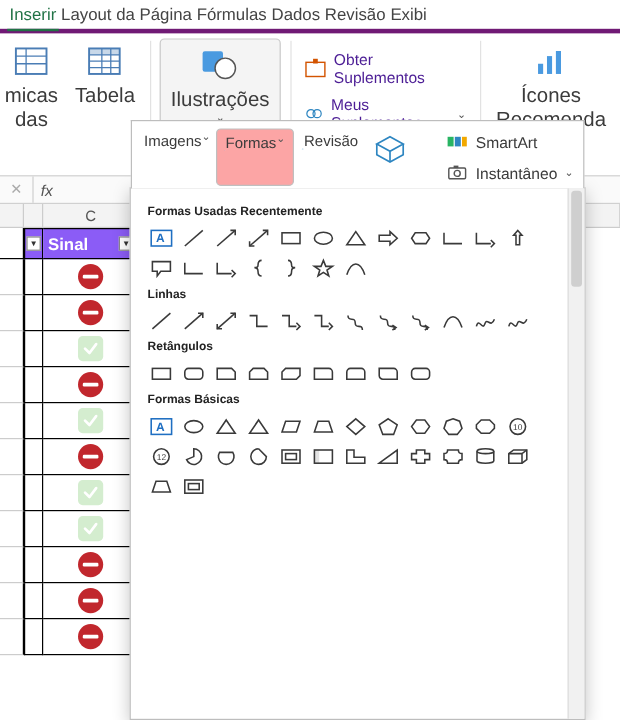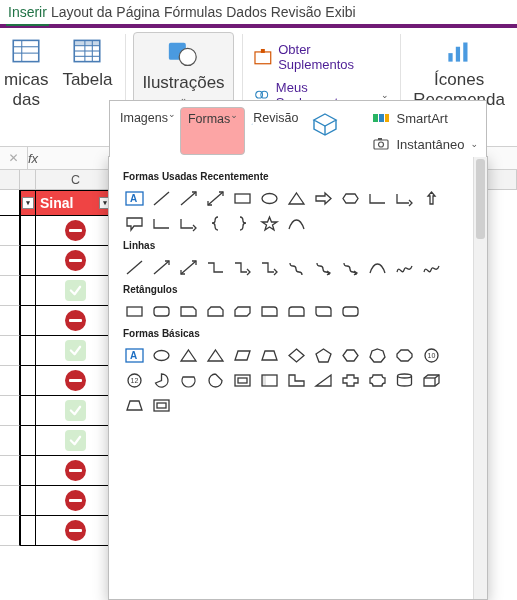--- a/index.html
+++ b/index.html
@@ -19,32 +19,32 @@
   .rib-btn .caret { font-size:9px; color:#555; margin-top:0;}
   .rib-caption { font-size:12px; color:#666; margin-top:auto; padding-bottom:2px;}
   .ilustr { border:1px solid #c9c9c9; background:#f4f4f4; border-radius:4px; padding:4px 8px 2px; }
 
   .small-row { display:flex; align-items:center; gap:6px; padding:2px 4px; border-radius:3px; }
   .small-ico { width:18px; height:18px; display:flex; align-items:center; justify-content:center;}
   .small-lbl { font-size:13px; color:#4c1d95;}
 
   .formula-bar { display:flex; align-items:center; height:24px; border-top:1px solid #d0d0d0; border-bottom:1px solid #d0d0d0; background:#fafafa;}
   .fb-cell { width:28px; text-align:center; border-right:1px solid #d0d0d0; font-size:12px; color:#666; height:100%; display:flex; align-items:center; justify-content:center;}
-  .fb-fx { width:22px; font-style:italic; font-size:13px; color:#555; }
+  .fb-fx { width:22px; font-style:italic; font-size:13px; color:#555; text-align:center;}
 
   .sheet-area { position:relative; }
   .col-hdrs { display:flex; height:20px; background:#f3f3f3; border-bottom:1px solid #ccc;}
   .rowh { width:20px; border-right:1px solid #ccc;}
   .colh { width:80px; text-align:center; font-size:12.5px; color:#555; border-right:1px solid #ccc; display:flex; align-items:center; justify-content:center; position:relative;}
   .colh.wide { width:80px;}
   .hdr-fill { flex:1; border-right:1px solid #ccc; display:flex; align-items:center; justify-content:center; color:#555; font-size:12.5px;}
 
   .filter-row { display:flex; height:26px; }
   .filter-row .rowh { border-right:1px solid #000; border-bottom:1px solid #000; background:#fff;}
-  .fcell { width:80px; border:1px solid #000; border-left:none; background:#ef4444; color:#fff; font-weight:600; display:flex; align-items:center; justify-content:space-between; padding:0 4px; font-size:14px;}
+  .fcell { width:80px; border:1px solid #000; border-left:none; background:#8b5cf6; color:#fff; font-weight:600; display:flex; align-items:center; justify-content:space-between; padding:0 4px; font-size:14px;}
   .fcell.first{border-left:1px solid #000;}
   .drop { width:12px; height:12px; background:#fff; border:1px solid #888; display:flex; align-items:center; justify-content:center; font-size:7px; color:#333;}
 
   .data-rows { }
   .drow { display:flex; height:30px;}
   .drow .rowh { border-right:1px solid #000; border-bottom:1px solid #ccc;}
   .dcell { width:80px; border-right:1px solid #000; border-bottom:1px solid #000; display:flex; align-items:center; justify-content:center;}
   .dcell.first { border-left:1px solid #000;}
 
   .stop { width:21px; height:21px; border-radius:50%; background:#c1272d; display:flex; align-items:center; justify-content:center;}

